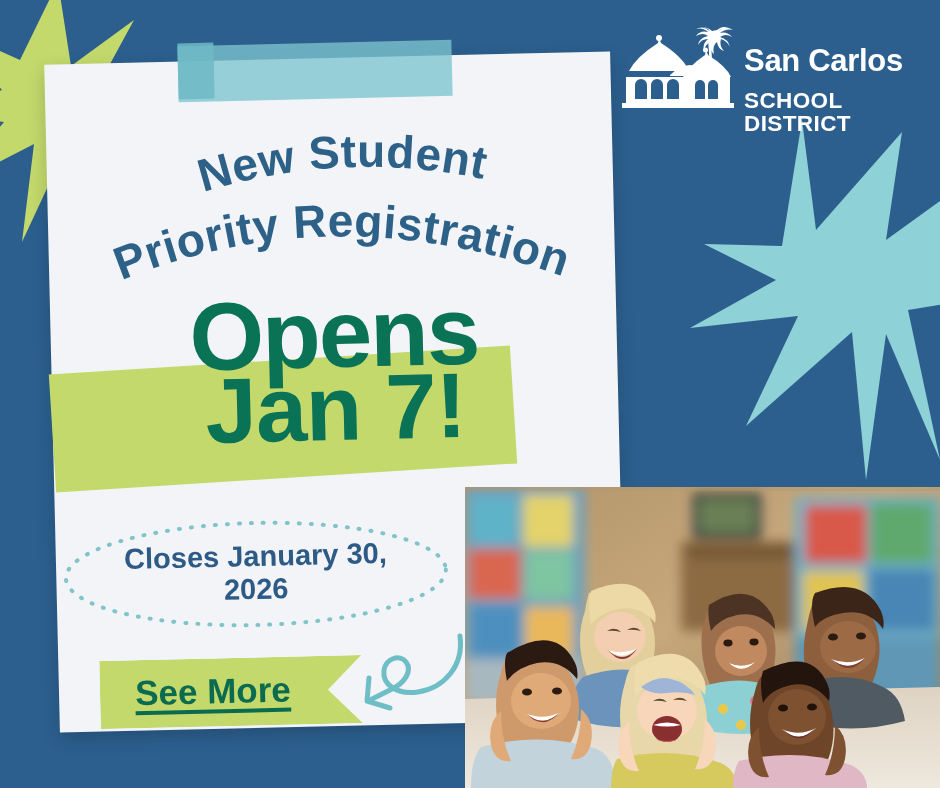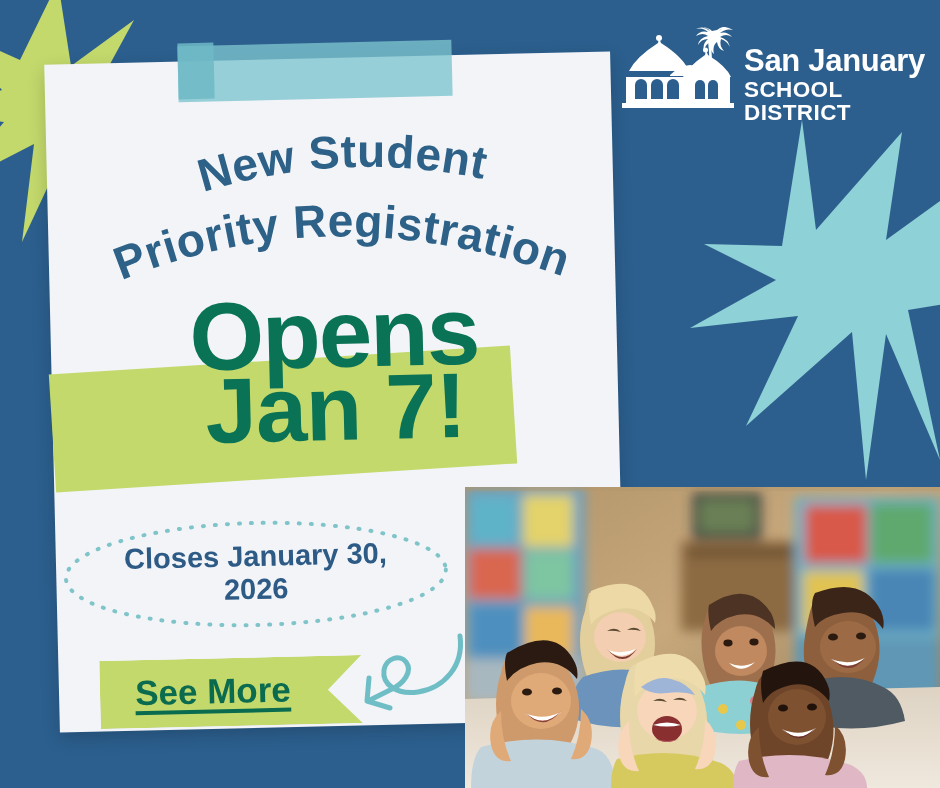--- a/index.html
+++ b/index.html
@@ -99,21 +99,21 @@
   
   #logo{position:absolute;left:620px;top:27px;width:312px;height:88px;}
   #logo-mark{position:absolute;left:0;top:0;width:118px;height:88px;}
   #logo-text{position:absolute;left:124px;top:18px;width:190px;}
   #logo-line1{
     color:#ffffff;font-weight:bold;font-size:31px;line-height:1;
     letter-spacing:-.3px;font-family:"Liberation Sans",sans-serif;
   }
   #logo-line2{
     color:#ffffff;font-weight:bold;font-size:22.5px;line-height:1;
-    letter-spacing:.4px;margin-top:3px;font-family:"Liberation Sans",sans-serif;
+    letter-spacing:.4px;margin-top:14px;font-family:"Liberation Sans",sans-serif;
   }
 </style>
 </head>
 <body>
 
 <div class="stage">
 
   <div class="star" id="star-green">
     <svg viewBox="0 0 250 260" width="250" height="260" aria-hidden="true">
       <path fill="#c3d96c" d="M120 0 L133 84 L196 38 L160 104 L250 92 L168 128 L246 180 L156 158 L176 250 L126 170 L84 260 L96 162 L10 206 L66 140 L0 130 L64 108 L6 44 L82 78 Z"></path>
@@ -317,18 +317,18 @@
           <path d="M15 58 a6 6 0 0 1 12 0 l0 14 l-12 0 z"></path>
           <path d="M31 58 a6 6 0 0 1 12 0 l0 14 l-12 0 z"></path>
           <path d="M47 58 a6 6 0 0 1 12 0 l0 14 l-12 0 z"></path>
           <path d="M75 58 a5 5 0 0 1 10 0 l0 14 l-10 0 z"></path>
           <path d="M88 58 a5 5 0 0 1 10 0 l0 14 l-10 0 z"></path>
         </g>
         <rect x="2" y="76" width="112" height="5"></rect>
       </g>
     </svg>
     <div id="logo-text">
-      <div id="logo-line1">San January</div>
+      <div id="logo-line1">San Carlos</div>
       <div id="logo-line2">SCHOOL DISTRICT</div>
     </div>
   </div>
 
 </div>
 
 </body></html>

